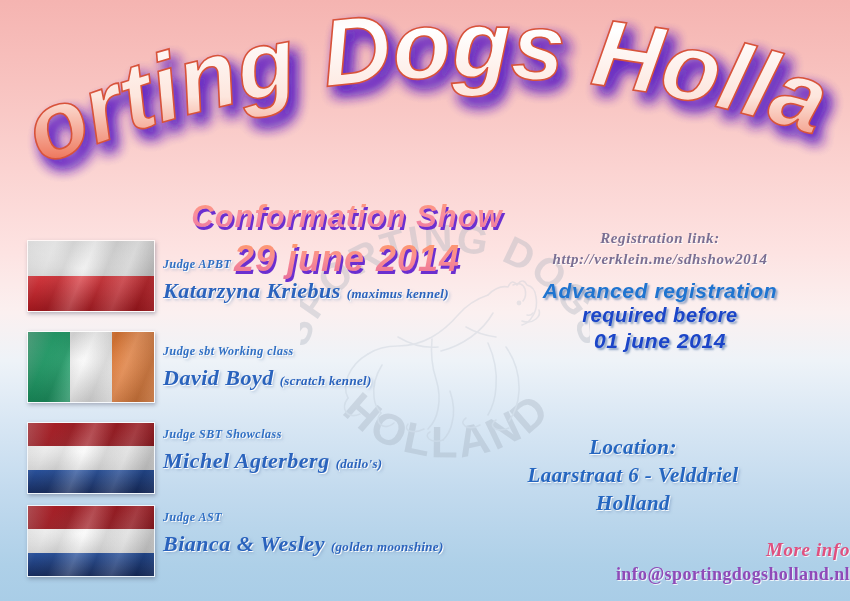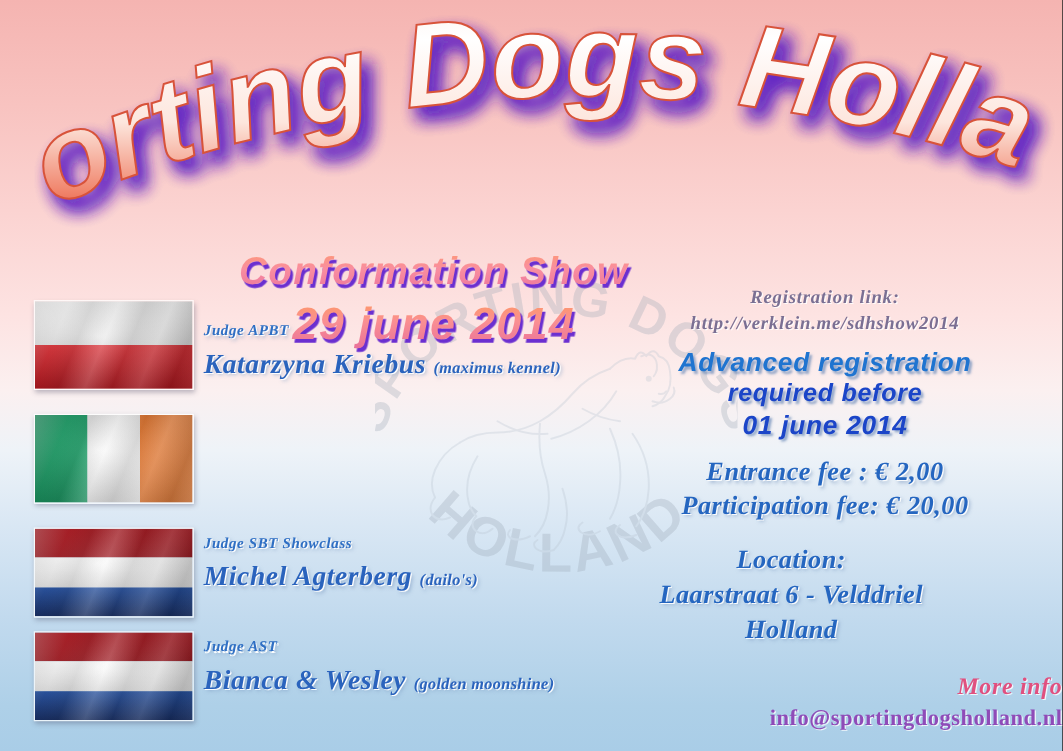--- a/index.html
+++ b/index.html
@@ -256,20 +256,27 @@
   </div>
 
   <div class="judge-block" style="top:252px">
     <div class="j-role">Judge APBT</div>
     <div class="j-name">
       <span>Katarzyna Kriebus</span>
       <span class="j-kennel">(maximus kennel)</span>
     </div>
   </div>
 
+  <div class="judge-block" style="top:339px">
+    <div class="j-role">Judge sbt Working class</div>
+    <div class="j-name">
+      <span>David Boyd</span>
+      <span class="j-kennel">(scratch kennel)</span>
+    </div>
+  </div>
 
   <div class="judge-block" style="top:422px">
     <div class="j-role">Judge SBT Showclass</div>
     <div class="j-name">
       <span>Michel Agterberg</span>
       <span class="j-kennel">(dailo's)</span>
     </div>
   </div>
 
   <div class="judge-block" style="top:505px">
@@ -284,24 +291,20 @@
     <div>Registration link:</div>
     <div>http://verklein.me/sdhshow2014</div>
   </div>
 
   <div class="adv-reg">
     <div class="adv-1">Advanced registration</div>
     <div class="adv-2">required before</div>
     <div class="adv-3">01 june 2014</div>
   </div>
 
-  <div class="fees">
-    <div>Entrance fee : € 2,00</div>
-    <div>Participation fee: € 20,00</div>
-  </div>
 
   <div class="location">
     <div>Location:</div>
     <div>Laarstraat 6 - Velddriel</div>
     <div>Holland</div>
   </div>
 
   <div class="more-info">
     <div class="mi-title">More info</div>
     <div class="mi-mail">info@sportingdogsholland.nl</div>

